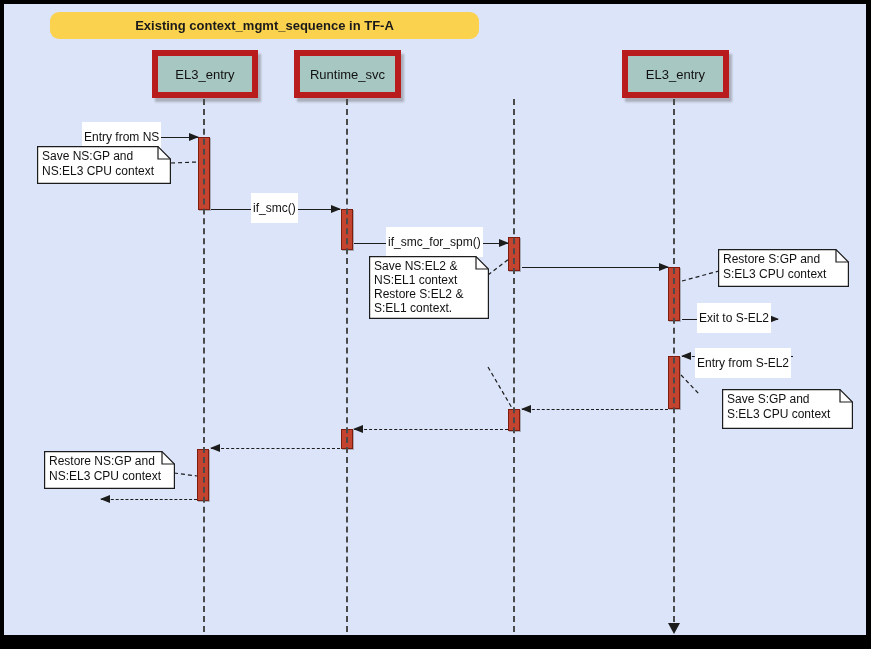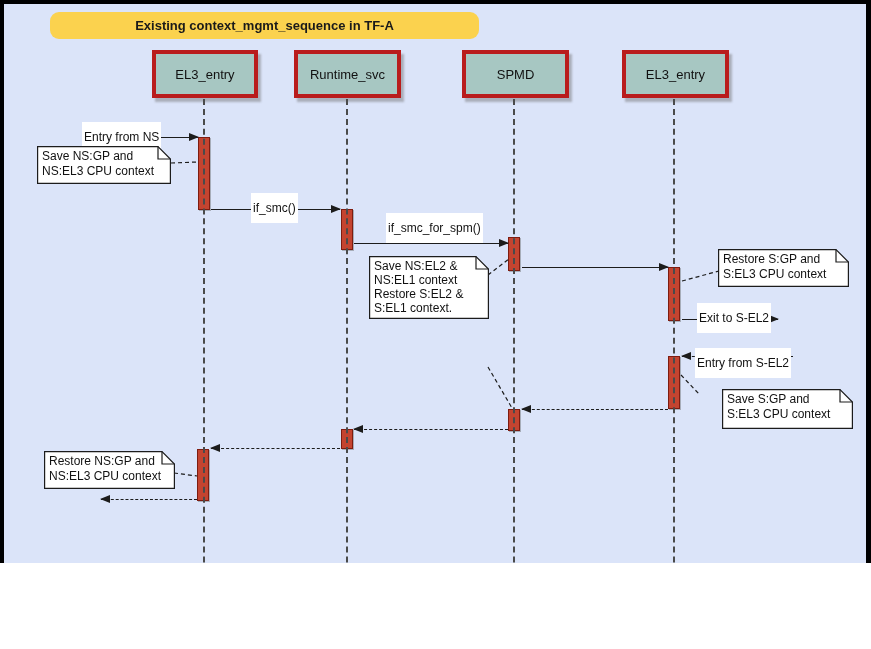--- a/index.html
+++ b/index.html
@@ -1,25 +1,25 @@
 <!DOCTYPE html>
 <html style="--frame: #000000; --canvas-bg: #dbe4f9; --banner-bg: #fbd24e; --banner-text: #1a1a1a; --participant-bg: #a7c7c2; --activation-fill: #c44430; --activation-border: #7e1c10; --line: #1c1c1c; --lifeline: #4a4a4a; --note-bg: #ffffff; --note-border: #1c1c1c;"><head>
 <meta charset="utf-8">
 <style>
   html,body{margin:0;padding:0;background:#fff;}
   *{box-sizing:border-box;}
-  .frame{position:relative;width:871px;height:563px;background:var(--frame,#000);font-family:"Liberation Sans",sans-serif;}
+  .frame{position:relative;width:871px;height:649px;background:var(--frame,#000);font-family:"Liberation Sans",sans-serif;}
   .canvas{position:absolute;left:4px;top:4px;width:862px;height:631px;background:var(--canvas-bg,#dbe4f9);overflow:hidden;}
 
   .banner{position:absolute;left:46px;top:8px;width:429px;height:27px;background:var(--banner-bg,#fbd24e);
           border-radius:9px;display:flex;align-items:center;justify-content:center;}
   .banner span{font-size:13px;font-weight:bold;color:var(--banner-text,#1a1a1a);}
 
   .pbox{position:absolute;top:46px;height:48px;background:var(--participant-bg,#a7c7c2);
-        border:4px solid #b91c1c;box-shadow:3px 4px 2px rgba(110,110,110,.45);
+        border:6px solid #b91c1c;box-shadow:3px 4px 2px rgba(110,110,110,.45);
         display:flex;align-items:center;justify-content:center;z-index:2;}
   .pbox span{font-size:13px;color:#111;}
 
   .lifeline{position:absolute;top:95px;height:533px;width:0;border-left:2px dashed var(--lifeline,#4a4a4a);z-index:4;}
   .lf-arrow{position:absolute;left:664px;top:619px;width:0;height:0;z-index:5;
             border-left:6px solid transparent;border-right:6px solid transparent;border-top:11px solid var(--line,#1c1c1c);}
 
   .act{position:absolute;width:12px;background:var(--activation-fill,#c44430);
        border:1px solid var(--activation-border,#7e1c10);z-index:3;box-shadow:1px 1px 0 rgba(90,90,90,.4);}
 
@@ -57,23 +57,20 @@
     <div class="lifeline" style="left:342px;"></div>
     <div class="lifeline" style="left:509px;"></div>
     <div class="lifeline" style="left:669px;"></div>
     <div class="lf-arrow"></div>
 
     <div class="pbox" style="left:148px;width:106px;">
       <span>EL3_entry</span>
     </div>
     <div class="pbox" style="left:290px;width:107px;">
       <span>Runtime_svc</span>
-    </div>
-    <div class="pbox" style="left:458px;width:107px;">
-      <span>SPMD</span>
     </div>
     <div class="pbox" style="left:618px;width:107px;">
       <span>EL3_entry</span>
     </div>
 
     <div class="act" style="left:194px;top:133px;height:73px;"></div>
     <div class="act" style="left:337px;top:205px;height:41px;"></div>
     <div class="act" style="left:504px;top:233px;height:34px;"></div>
     <div class="act" style="left:664px;top:263px;height:54px;"></div>
     <div class="act" style="left:664px;top:352px;height:53px;"></div>
@@ -117,21 +114,21 @@
       <div class="line"></div>
       <div class="head l"></div>
     </div>
     <div class="msg dashed" style="left:96px;top:491px;width:98px;">
       <div class="line"></div>
       <div class="head l"></div>
     </div>
 
     <span class="mlabel" style="left:78px;top:118px;">Entry from NS</span>
     <span class="mlabel" style="left:247px;top:189px;">if_smc()</span>
-    <span class="mlabel" style="left:382px;top:209px;">if_smc_for_spm()</span>
+    <span class="mlabel" style="left:382px;top:223px;">if_smc_for_spm()</span>
     <span class="mlabel" style="left:693px;top:299px;">Exit to S-EL2</span>
     <span class="mlabel" style="left:691px;top:344px;">Entry from S-EL2</span>
 
     <div class="note l2" style="left:33px;top:142px;width:134px;height:38px;">
       <svg viewBox="0 0 134 38" preserveAspectRatio="none">
         <polygon points="0.6,0.6 121,0.6 133.4,13 133.4,37.4 0.6,37.4"></polygon>
         <polyline points="121,0.6 121,13 133.4,13"></polyline>
       </svg>
       <div class="note-text">Save NS:GP and
 NS:EL3 CPU context</div>

